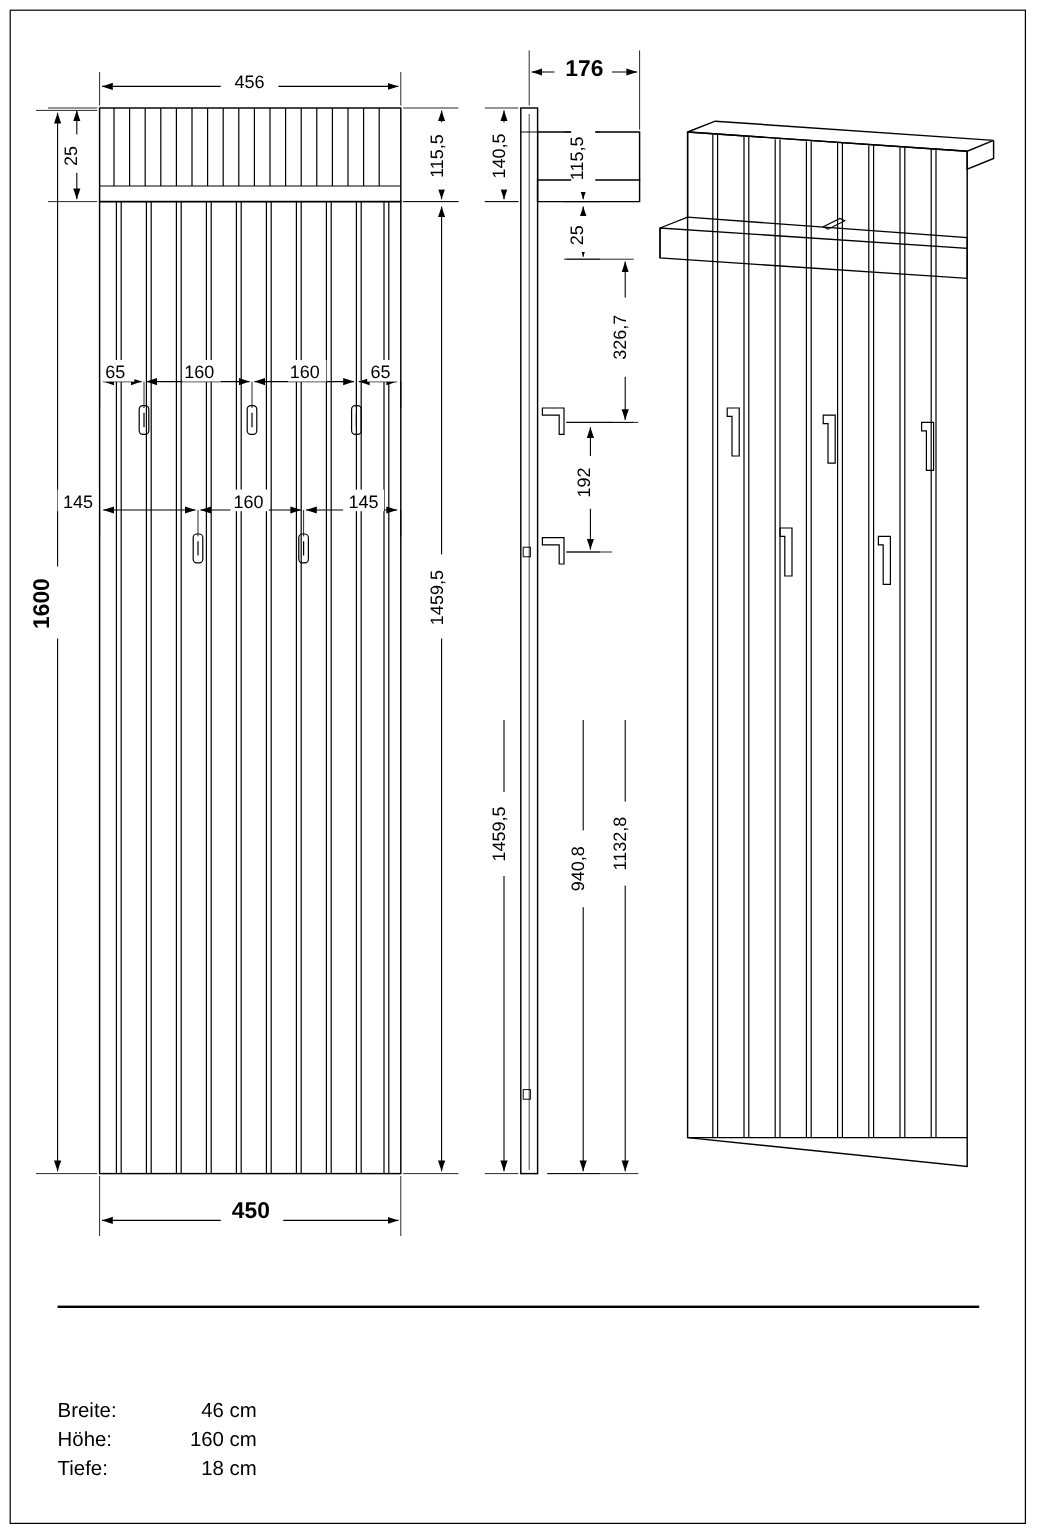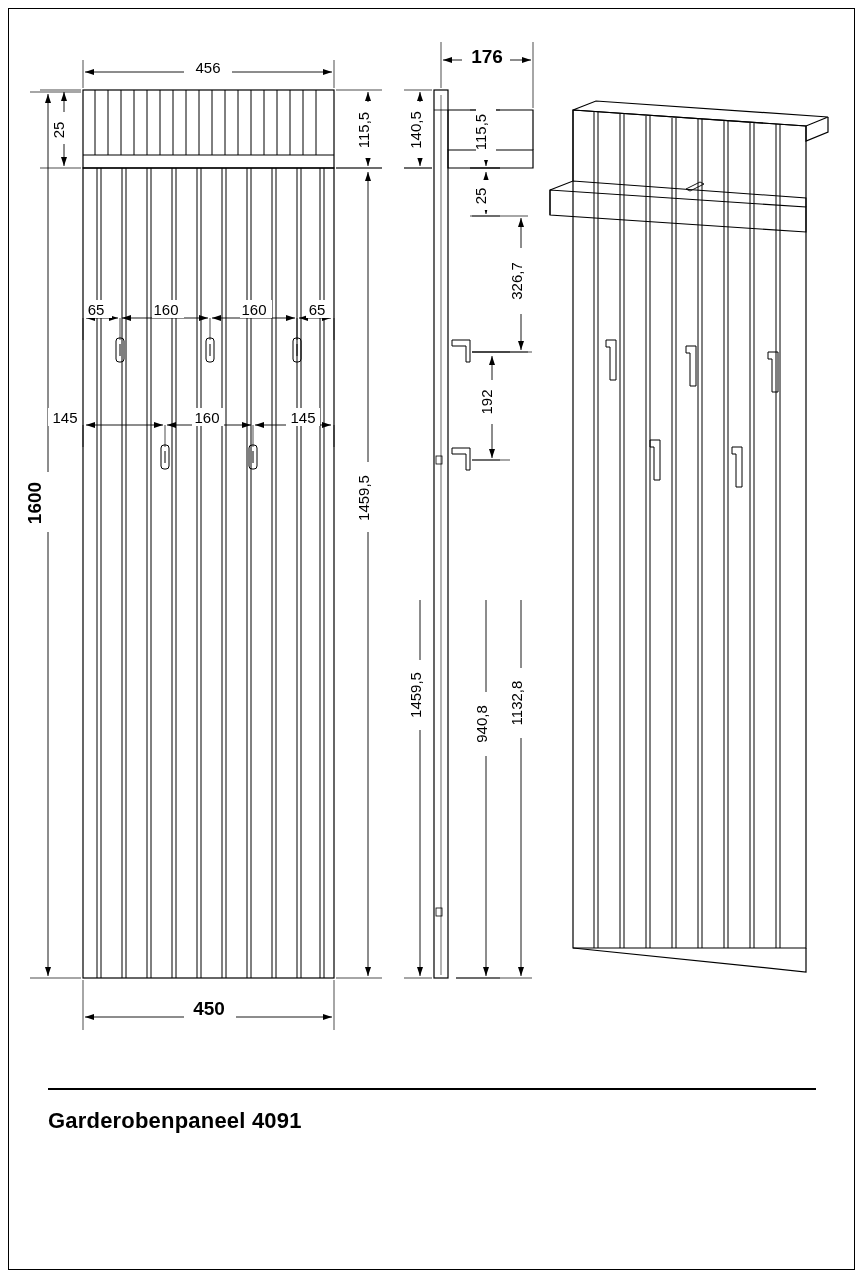--- a/index.html
+++ b/index.html
@@ -345,15 +345,19 @@
       <text x="487" y="724" text-anchor="middle" transform="rotate(-90 487 724)">940,8</text>
 
       <rect x="512" y="668" width="20" height="70" fill="#fff" stroke="none"></rect>
       <text x="522" y="703" text-anchor="middle" transform="rotate(-90 522 703)">1132,8</text>
     </g>
   </svg>
   </div>
 
   <div class="caption-rule"></div>
 
-  <div class="title">Garderobenpaneel 4091</div>
-
+
+  <div class="specs">
+    <span class="row"><span class="lbl">Breite:</span><span class="val">46 cm</span></span>
+    <span class="row"><span class="lbl">Höhe:</span><span class="val">160 cm</span></span>
+    <span class="row"><span class="lbl">Tiefe:</span><span class="val">18 cm</span></span>
+  </div>
 </div>
 
 </body></html>

